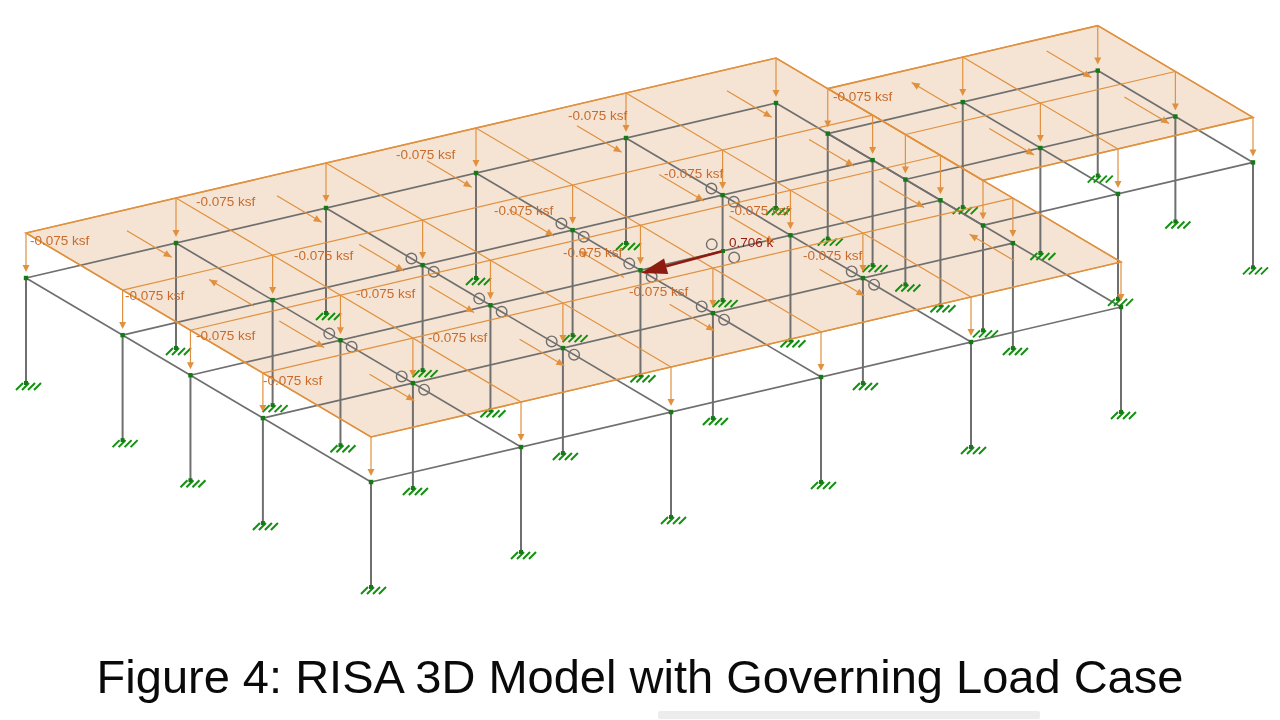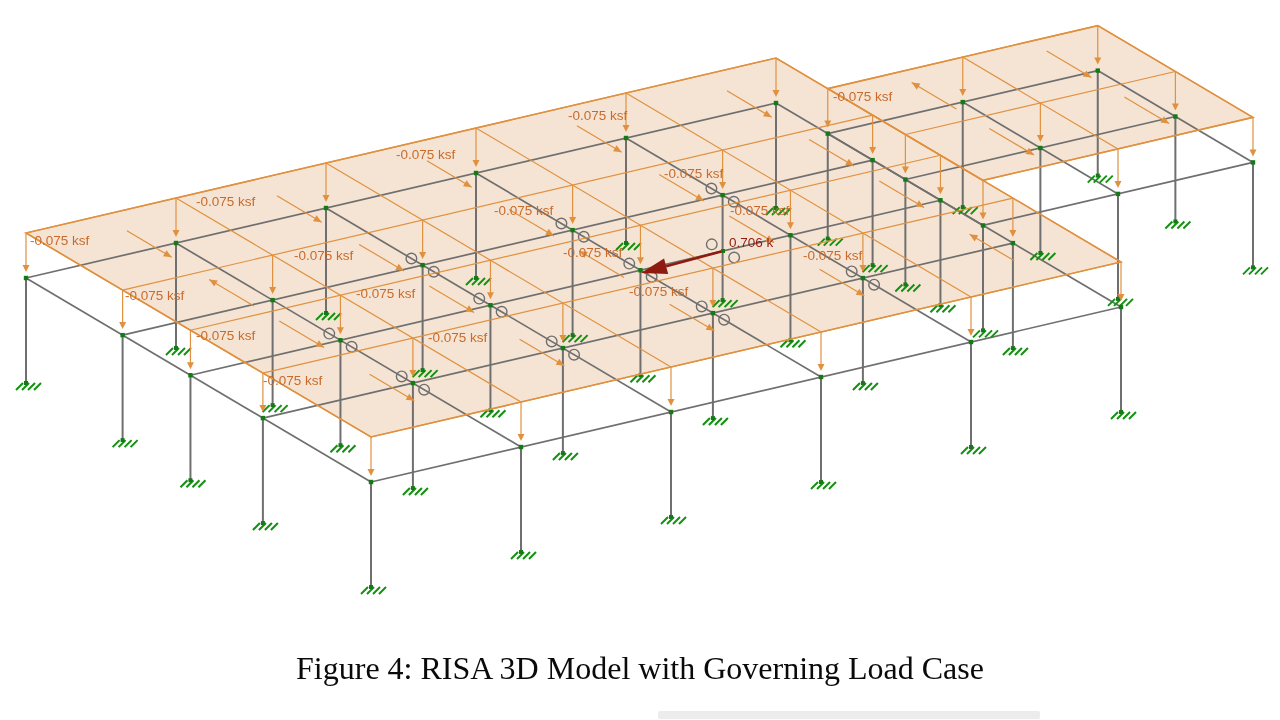--- a/index.html
+++ b/index.html
@@ -1,20 +1,20 @@
 <!DOCTYPE html>
 <html><head>
 <meta charset="utf-8">
 <style>
   html,body{margin:0;padding:0;background:#ffffff;width:1280px;height:720px;overflow:hidden;}
   .stage{position:relative;width:1280px;height:720px;background:#ffffff;font-family:"Liberation Sans",sans-serif;}
   #model-svg{position:absolute;left:0;top:0;}
   .lbl{font-family:"Liberation Sans",sans-serif;font-size:13.5px;}
   .caption{position:absolute;left:0;top:650px;width:1280px;text-align:center;
-           font-family:Liberation Serif, serif;font-size:32px;line-height:1.15;color:#0a0a0a;}
+           font-family:Liberation Sans, sans-serif;font-size:47px;line-height:1.15;color:#0a0a0a;}
   .footer-bar{position:absolute;left:658px;top:711px;width:382px;height:8px;background:#ececec;border-radius:2px;}
 </style>
 </head>
 <body>
 
 <div class="stage">
   <svg id="model-svg" width="1280" height="650" viewBox="0 0 1280 650">
       <g>
         <polygon points="26,233 776,58 1121,262 371,437" fill="#f5e4d3"></polygon>
         <polygon points="827.75,88.6 1097.75,25.599999999999994 1253,117.4 983,180.4" fill="#f5e4d3"></polygon>

